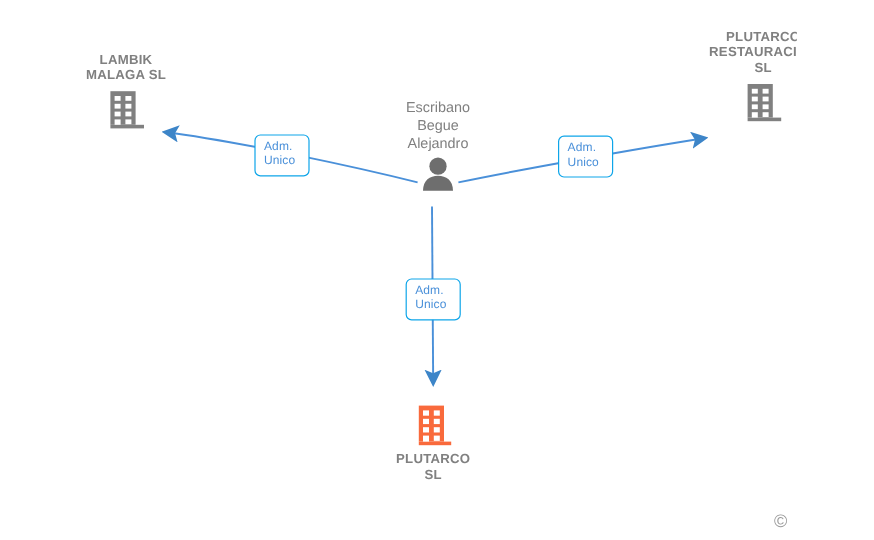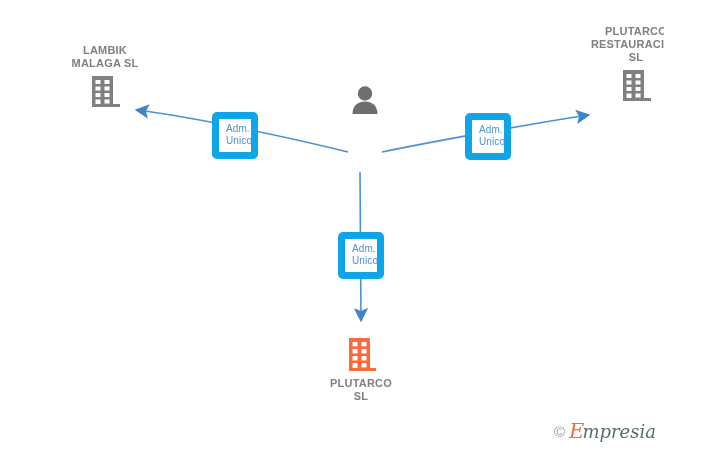--- a/index.html
+++ b/index.html
@@ -54,21 +54,21 @@
     margin-top: 3px;
   }
   .node .node-label.under {
     margin-top: 3px;
   }
 
   
   .edge-chip {
     position: absolute;
     box-sizing: border-box;
-    border: 7px solid #0ea5e9;
+    border: 1px solid #0ea5e9;
     border-radius: 5px;
     background: #ffffff;
     color: #4a90d9;
     font-size: 10px;
     line-height: 12px;
     text-align: left;
     padding: 4px 7px 5px 7px;
     white-space: pre-line;
     letter-spacing: 0.1px;
   }
@@ -155,20 +155,23 @@
       <rect x="8.5" y="13.5" width="5" height="4" fill="#ffffff"></rect>
       <rect x="17.5" y="13.5" width="5" height="4" fill="#ffffff"></rect>
       <rect x="8.5" y="20" width="5" height="4" fill="#ffffff"></rect>
       <rect x="17.5" y="20" width="5" height="4" fill="#ffffff"></rect>
       <rect x="8.5" y="26.5" width="5" height="4.5" fill="#ffffff"></rect>
       <rect x="17.5" y="26.5" width="5" height="4" fill="#ffffff"></rect>
     </svg>
   </div>
 
   <div class="node" style="left:300px; top:82px; width:130px;">
+    <div class="node-label person">Escribano
+Begue
+Alejandro</div>
     <svg class="node-icon below-label" width="32" height="30" viewBox="0 0 32 30" xmlns="http://www.w3.org/2000/svg">
       <circle cx="16" cy="8.5" r="7.2" fill="#6e6e6e"></circle>
       <path d="M3.5,29 C3.5,20.2 9.2,16.4 16,16.4 C22.8,16.4 28.5,20.2 28.5,29 Z" fill="#6e6e6e"></path>
     </svg>
   </div>
 
   <div class="node" style="left:296px; top:334px; width:130px;">
     <svg class="node-icon" width="36" height="38" viewBox="0 0 36 38" xmlns="http://www.w3.org/2000/svg">
       <rect x="6" y="2" width="21" height="30" fill="#f96a3c"></rect>
       <rect x="6" y="32" width="27" height="3" fill="#f96a3c"></rect>
@@ -189,18 +192,15 @@
 Unico</div>
 
   <div class="edge-chip" style="left:465px; top:113px; width:46px;">Adm.
 Unico</div>
 
   <div class="edge-chip" style="left:338px; top:232px; width:46px;">Adm.
 Unico</div>
 
   <div id="watermark">
     <span class="wm-c">©</span>
-    <span>
-      <span class="wm-e">E</span><span class="wm-rest">mpresia</span>
-    </span>
   </div>
 
 </div>
 
 </body></html>

